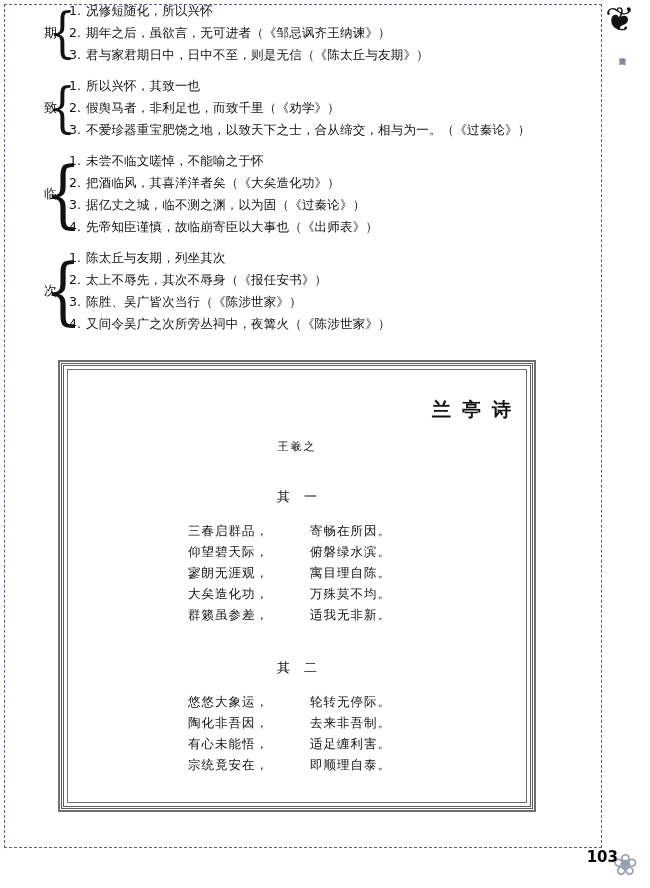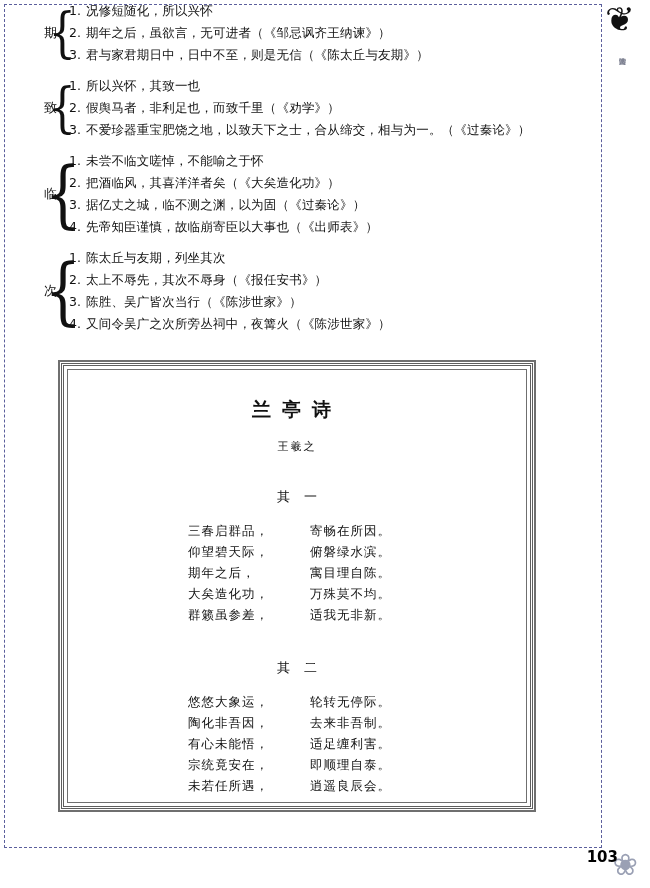--- a/index.html
+++ b/index.html
@@ -139,21 +139,21 @@
     border: 1px solid #6f6f6f;
     box-sizing: border-box;
   }
   #poem-content {
     position: absolute;
     left: 12px; top: 12px; right: 12px; bottom: 12px;
     overflow: hidden;
   }
 
   .poem-title {
-    text-align: center;
+    text-align: right;
     font-size: 19px;
     letter-spacing: 11px;
     padding-top: 23px;
     font-family: "DejaVu Serif", "Liberation Serif", serif;
     font-weight: bold;
     color: #111;
   }
   .poem-author {
     text-align: center;
     font-size: 11px;
@@ -298,21 +298,21 @@
             <span class="c-a">三春启群品，</span>
             <span class="c-gap"></span>
             <span class="c-b">寄畅在所因。</span>
           </div>
           <div class="couplet">
             <span class="c-a">仰望碧天际，</span>
             <span class="c-gap"></span>
             <span class="c-b">俯磐绿水滨。</span>
           </div>
           <div class="couplet">
-            <span class="c-a">期年之后，</span>
+            <span class="c-a">寥朗无涯观，</span>
             <span class="c-gap"></span>
             <span class="c-b">寓目理自陈。</span>
           </div>
           <div class="couplet">
             <span class="c-a">大矣造化功，</span>
             <span class="c-gap"></span>
             <span class="c-b">万殊莫不均。</span>
           </div>
           <div class="couplet">
             <span class="c-a">群籁虽参差，</span>
@@ -334,25 +334,20 @@
           </div>
           <div class="couplet">
             <span class="c-a">有心未能悟，</span>
             <span class="c-gap"></span>
             <span class="c-b">适足缠利害。</span>
           </div>
           <div class="couplet">
             <span class="c-a">宗统竟安在，</span>
             <span class="c-gap"></span>
             <span class="c-b">即顺理自泰。</span>
-          </div>
-          <div class="couplet">
-            <span class="c-a">未若任所遇，</span>
-            <span class="c-gap"></span>
-            <span class="c-b">逍遥良辰会。</span>
           </div>
         </div>
       </div>
   </div>
 </div>
 
 <div id="page-footer">
   <span class="flower">❀</span>
   <span class="pg-num">103</span>
 </div>

